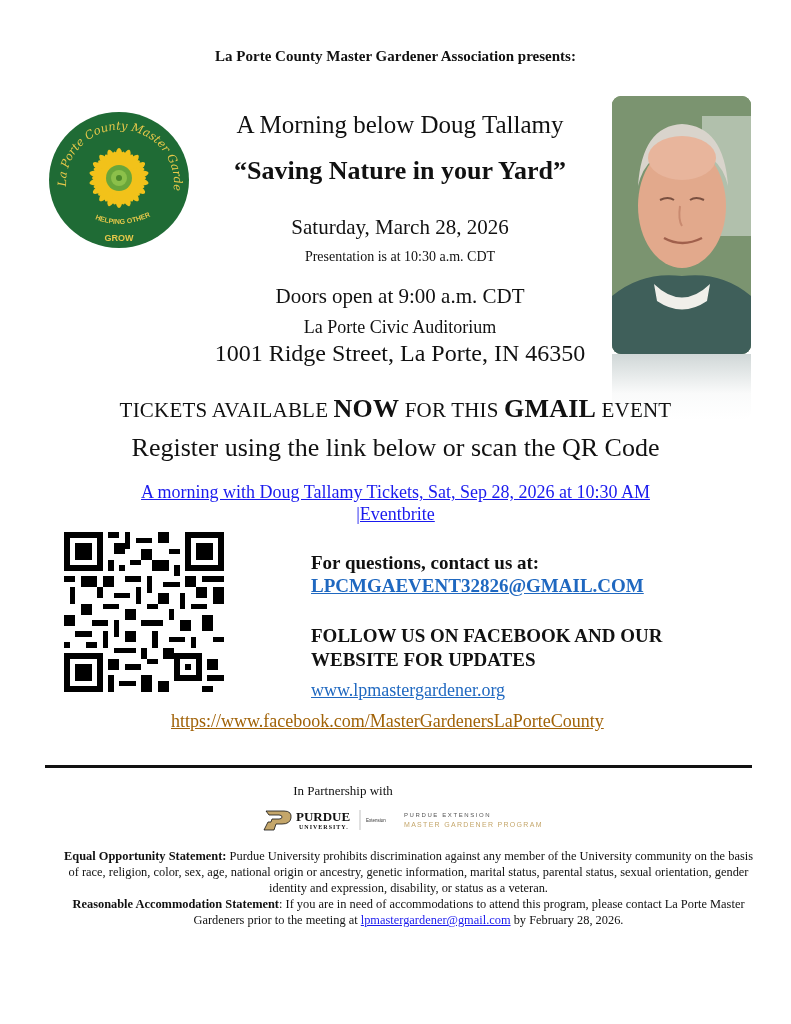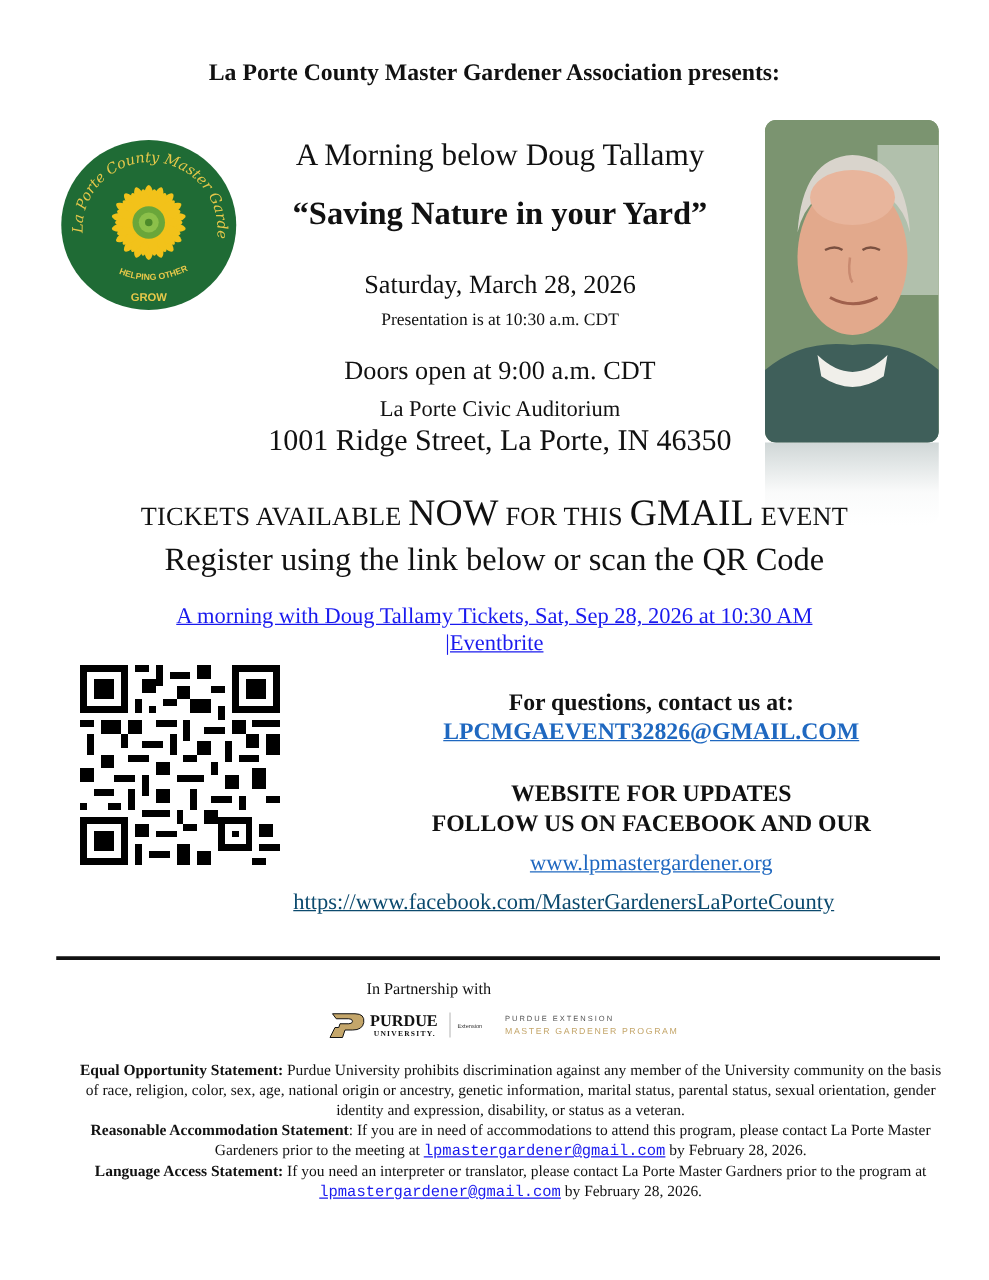--- a/index.html
+++ b/index.html
@@ -1,51 +1,51 @@
 <!DOCTYPE html>
 <html><head>
 <meta charset="utf-8">
 <style>
   html, body { margin: 0; padding: 0; background: #ffffff; }
   body { width: 791px; height: 1024px; position: relative; overflow: hidden;
          font-family: "Liberation Serif", serif; color: #111; }
   .abs { position: absolute; }
   .center { text-align: center; }
-  .presenter { top: 48px; left: 0; width: 791px; font-size: 19px; font-weight: bold; }
+  .presenter { top: 48px; left: 0; width: 791px; font-size: 15px; font-weight: bold; }
   .logo { left: 47px; top: 108px; width: 144px; height: 144px; }
   .event-block { left: 205px; width: 390px; }
   .title { top: 111px; font-size: 25px; }
   .subtitle { top: 156px; font-size: 26px; font-weight: bold; }
   .date { top: 215px; font-size: 21px; }
   .pres-time { top: 249px; font-size: 14px; }
   .doors { top: 284px; font-size: 21px; }
   .venue { top: 317px; font-size: 18px; }
   .address { top: 340px; font-size: 24px; }
   .photo-wrap { left: 612px; top: 96px; width: 139px; height: 258px; }
   .photo { width: 139px; height: 258px; border-radius: 9px; overflow: hidden; position: relative;
            background: linear-gradient(180deg, #6e8a5f 0%, #8fa77e 30%, #a9b99a 55%, #5f7a6e 78%, #3e5d58 100%); }
   .photo-reflect { left: 612px; top: 354px; width: 139px; height: 66px; border-radius: 0 0 9px 9px;
            background: linear-gradient(180deg, rgba(120,140,140,0.35) 0%, rgba(220,225,225,0.15) 60%, rgba(255,255,255,0) 100%); }
   .tickets { top: 394px; left: 0; width: 791px; font-size: 21px; letter-spacing: 0.2px; }
-  .tickets .big { font-size: 30px; }
+  .tickets .big { font-size: 26px; font-weight: bold; }
   .register { top: 433px; left: 0; width: 791px; font-size: 26px; }
   .ticket-link { top: 481px; left: 60px; width: 671px; font-size: 18px; line-height: 22px; color: #1a1aee; text-decoration: underline; }
   .qr { left: 64px; top: 532px; width: 160px; height: 160px; }
-  .contact { right: 60px; width: 420px; text-align: center; }
+  .contact { right: 60px; width: 420px; text-align: left; }
   .q-label { top: 552px; font-size: 19px; font-weight: bold; }
   .email { top: 575px; font-size: 19px; font-weight: bold; color: #1f68c0; text-decoration: underline; }
   .follow { top: 624px; font-size: 19px; font-weight: bold; line-height: 24px; }
   .website { top: 680px; font-size: 18px; color: #1f68c0; text-decoration: underline; }
-  .facebook { top: 711px; font-size: 18px; color: #0c4a6e; text-decoration: underline; width: 560px; }
+  .facebook { top: 711px; font-size: 18px; color: #a16207; text-decoration: underline; width: 560px; }
   .rule { left: 45px; top: 765px; width: 707px; height: 3px; background: #111; }
   .partner { top: 783px; left: 0; width: 686px; font-size: 13px; }
   .purdue { left: 262px; top: 807px; width: 280px; height: 26px; }
   .statements { left: 50px; top: 848px; width: 691px; font-size: 12.4px; line-height: 16px; text-align: center; margin-left: 13px; }
   .statements b { font-weight: bold; }
-  .statements a { color: #1a1aee; text-decoration: underline; font-family: Liberation Mono, monospace; }
+  .statements a { color: #1a1aee; text-decoration: underline; }
 </style>
 </head>
 <body>
 
 <div class="abs presenter center">La Porte County Master Gardener Association presents:</div>
 
 <div class="abs logo">
   <svg width="144" height="144" viewBox="0 0 144 144">
     <ellipse cx="72" cy="72" rx="70" ry="68" fill="#1f6b35"></ellipse>
     <g transform="translate(72,70)">
@@ -202,22 +202,22 @@
         <rect x="17" y="27" width="2" height="2"></rect>
         <rect x="26" y="26" width="3" height="1"></rect>
         <rect x="25" y="28" width="2" height="1"></rect>
     </g>
   </svg>
 </div>
 
 <div class="abs contact q-label">For questions, contact us at:</div>
 <div class="abs contact email">LPCMGAEVENT32826@GMAIL.COM</div>
 <div class="abs contact follow">
+  <div>FOLLOW US ON FACEBOOK AND OUR</div>
   <div>WEBSITE FOR UPDATES</div>
-  <div>FOLLOW US ON FACEBOOK AND OUR</div>
 </div>
 <div class="abs contact website">www.lpmastergardener.org</div>
 <div class="abs contact facebook">https://www.facebook.com/MasterGardenersLaPorteCounty</div>
 
 <div class="abs rule"></div>
 <div class="abs partner center">In Partnership with</div>
 
 <div class="abs purdue">
   <svg width="280" height="26" viewBox="0 0 280 26">
     <path d="M4 4 L22 4 Q30 4 29 11 Q28 17 20 17 L14 17 L12 23 L2 23 L6 15 L9 15 L10 12 L17 12 Q20 12 20 10 Q20 8 17 8 L7 8 Z" fill="#c4a66a" stroke="#111" stroke-width="0.8"></path>
@@ -226,14 +226,13 @@
     <line x1="98" y1="3" x2="98" y2="23" stroke="#999" stroke-width="0.6"></line>
     <text x="104" y="15" font-family="Liberation Sans, sans-serif" font-size="4.5" fill="#333">Extension</text>
     <text x="142" y="10" font-family="Liberation Sans, sans-serif" font-size="6" letter-spacing="1.6" fill="#555">PURDUE EXTENSION</text>
     <text x="142" y="20" font-family="Liberation Sans, sans-serif" font-size="7" letter-spacing="1.3" fill="#c4a66a">MASTER GARDENER PROGRAM</text>
   </svg>
 </div>
 
 <div class="abs statements">
   <div><b>Equal Opportunity Statement:</b><span> Purdue University prohibits discrimination against any member of the University community on the basis of race, religion, color, sex, age, national origin or ancestry, genetic information, marital status, parental status, sexual orientation, gender identity and expression, disability, or status as a veteran.</span></div>
   <div><b>Reasonable Accommodation Statement</b><span>: If you are in need of accommodations to attend this program, please contact La Porte Master Gardeners prior to the meeting at </span><a>lpmastergardener@gmail.com</a><span> by February 28, 2026.</span></div>
-  <div><b>Language Access Statement:</b><span> If you need an interpreter or translator, please contact La Porte Master Gardners prior to the program at </span><a>lpmastergardener@gmail.com</a><span> by February 28, 2026.</span></div>
 </div>
 
 </body></html>

